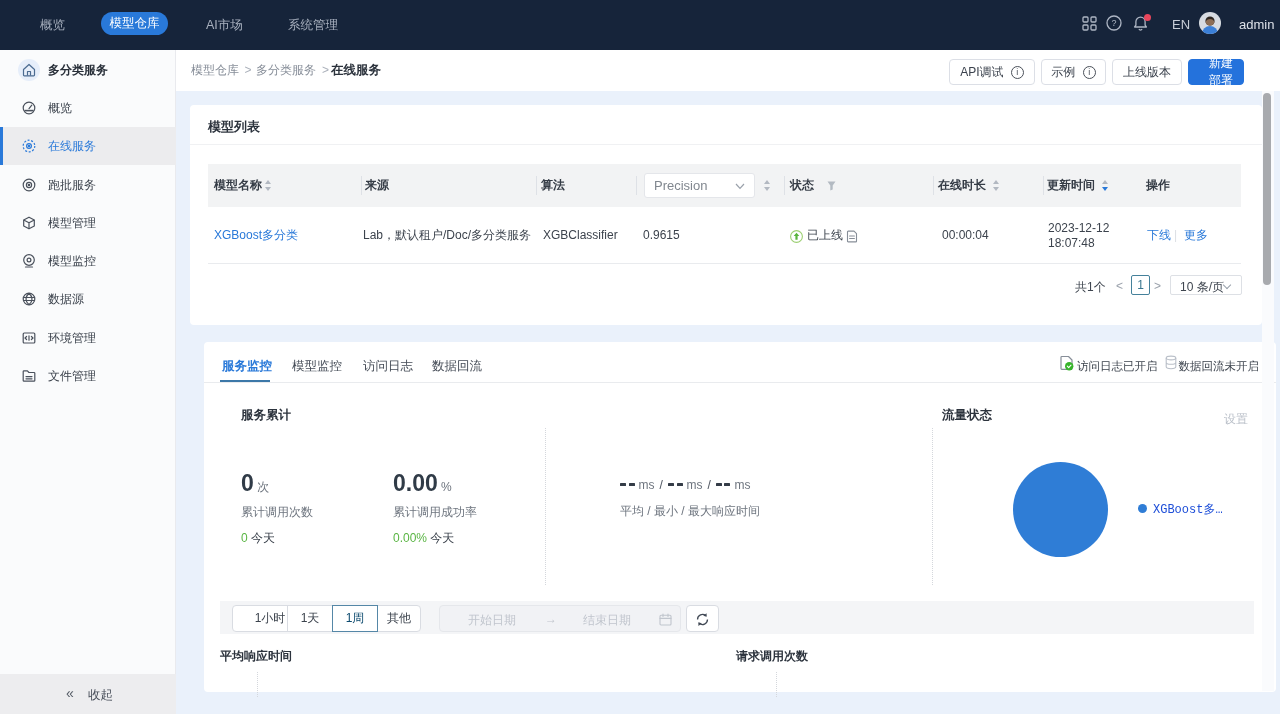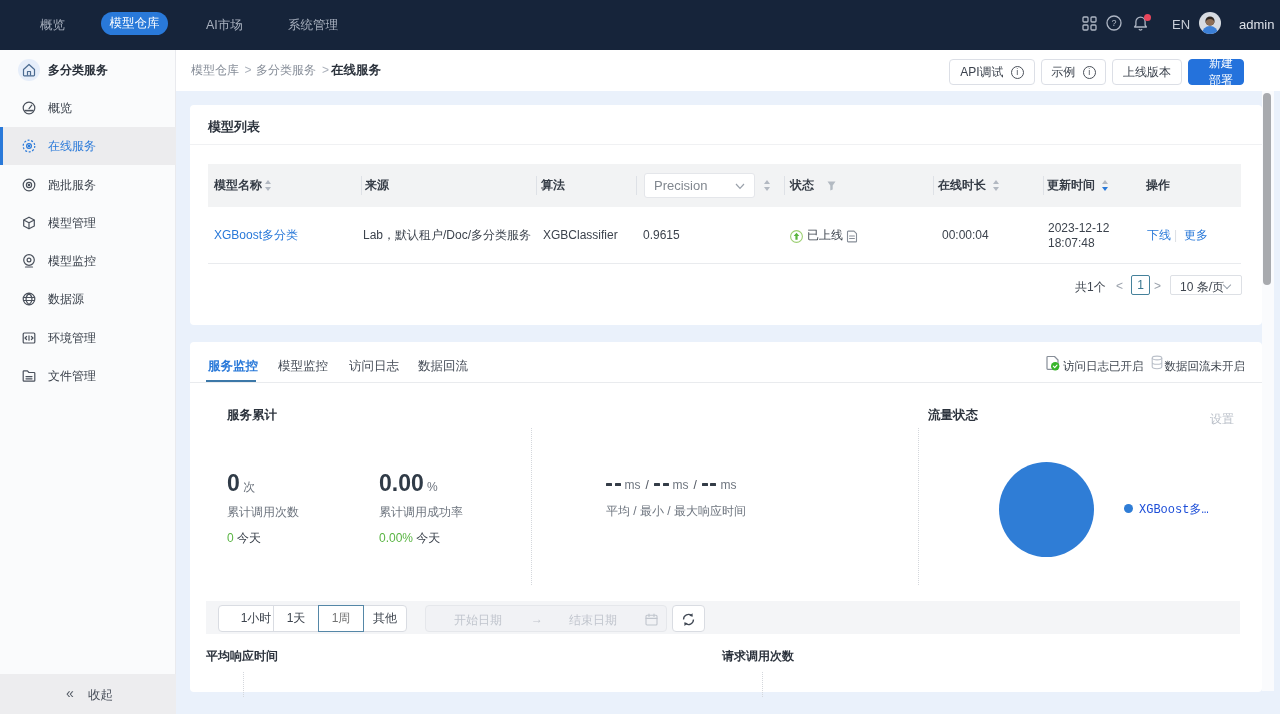--- a/index.html
+++ b/index.html
@@ -23,21 +23,21 @@
 .ic svg{display:block;width:16px;height:16px;}
 #collapse{position:absolute;left:0;top:624px;width:176px;height:40px;background:#ededef;color:#4a515c;font-size:12.5px;}
 
 #pagehead{position:absolute;left:176px;top:50px;width:1104px;height:41px;background:#fff;}
 .bc{position:absolute;top:0;height:41px;line-height:41px;font-size:12px;color:#868d98;}
 .btn{position:absolute;top:9px;height:26px;border:1px solid #dcdfe6;border-radius:4px;background:#fff;color:#3b424d;font-size:12px;display:flex;align-items:center;justify-content:center;}
 .btn.primary{background:#2472dc;border-color:#2472dc;color:#fff;}
 
 .card{position:absolute;background:#fff;border-radius:4px;}
 #card1{left:190px;top:105px;width:1072px;height:220px;}
-#card2{left:190px;top:342px;width:1072px;height:350px;}
+#card2{left:204px;top:342px;width:1072px;height:350px;}
 .bold{font-weight:bold;color:#2c333d;}
 
 #thead{position:absolute;left:18px;top:59px;width:1033px;height:43px;background:#f2f3f4;}
 #thead .th{position:absolute;top:0;height:43px;line-height:43px;font-weight:bold;font-size:12px;color:#353c46;}
 .coldiv{position:absolute;top:12px;height:19px;width:1px;background:#dee1e6;}
 #trow{position:absolute;left:18px;top:102px;width:1033px;height:57px;border-bottom:1px solid #e9ebee;}
 #trow .td{position:absolute;top:0;height:57px;line-height:57px;font-size:12px;color:#3c434d;}
 .link{color:#2979d9;}
 #trow .td.link{color:#2979d9 !important;}
 
@@ -296,21 +296,21 @@
   <div class="abs" style="left:416px;top:136px;font-size:12px;color:#6e757f;"><span class="dd"></span><span class="dd" style="margin-right:4px;"></span>ms<span class="sl">/</span><span class="dd"></span><span class="dd" style="margin-right:4px;"></span>ms<span class="sl">/</span><span class="dd"></span><span class="dd" style="margin-right:4px;"></span>ms</div>
   <div class="abs" style="left:416px;top:161px;color:#6e757f;">平均 / 最小 / 最大响应时间</div>
 
   <div class="abs" style="left:809px;top:120px;width:95px;height:95px;border-radius:50%;background:#2f7dd6;"></div>
   <div class="abs" style="left:934px;top:162px;width:9px;height:9px;border-radius:50%;background:#2f7dd6;"></div>
   <div class="abs" style="left:949px;top:159px;color:#1d4ed8;font-family:Liberation Mono, monospace;">XGBoost多…</div>
 
   <div id="toolbar">
     <div class="tbtn" style="left:12px;width:56px;border-radius:4px 0 0 4px;padding-left:20px;">1小时</div>
     <div class="tbtn" style="left:67px;width:46px;">1天</div>
-    <div class="tbtn" style="left:112px;width:46px;border-color:#5587a7;color:#737373;z-index:2;">1周</div>
+    <div class="tbtn" style="left:112px;width:46px;border-color:#5587a7;color:#0c4a6e;z-index:2;">1周</div>
     <div class="tbtn" style="left:157px;width:44px;border-radius:0 4px 4px 0;">其他</div>
     <div class="abs" style="left:219px;top:4px;width:242px;height:27px;background:#f1f2f5;border:1px solid #e5e7eb;border-radius:4px;color:#c0c5cd;">
       <span class="abs" style="left:28px;top:6px;">开始日期</span>
       <span class="abs" style="left:105px;top:6px;">→</span>
       <span class="abs" style="left:143px;top:6px;">结束日期</span>
       <span class="abs" style="left:219px;top:7px;"><svg width="13" height="13" viewBox="0 0 13 13" fill="none" stroke="#c0c5cd" stroke-width="1.1">
             <rect x="1" y="2.2" width="11" height="9.8" rx="1"></rect>
             <path d="M1 5.4h11M4 1v2.4M9 1v2.4" stroke-linecap="round"></path>
           </svg></span>
     </div>

